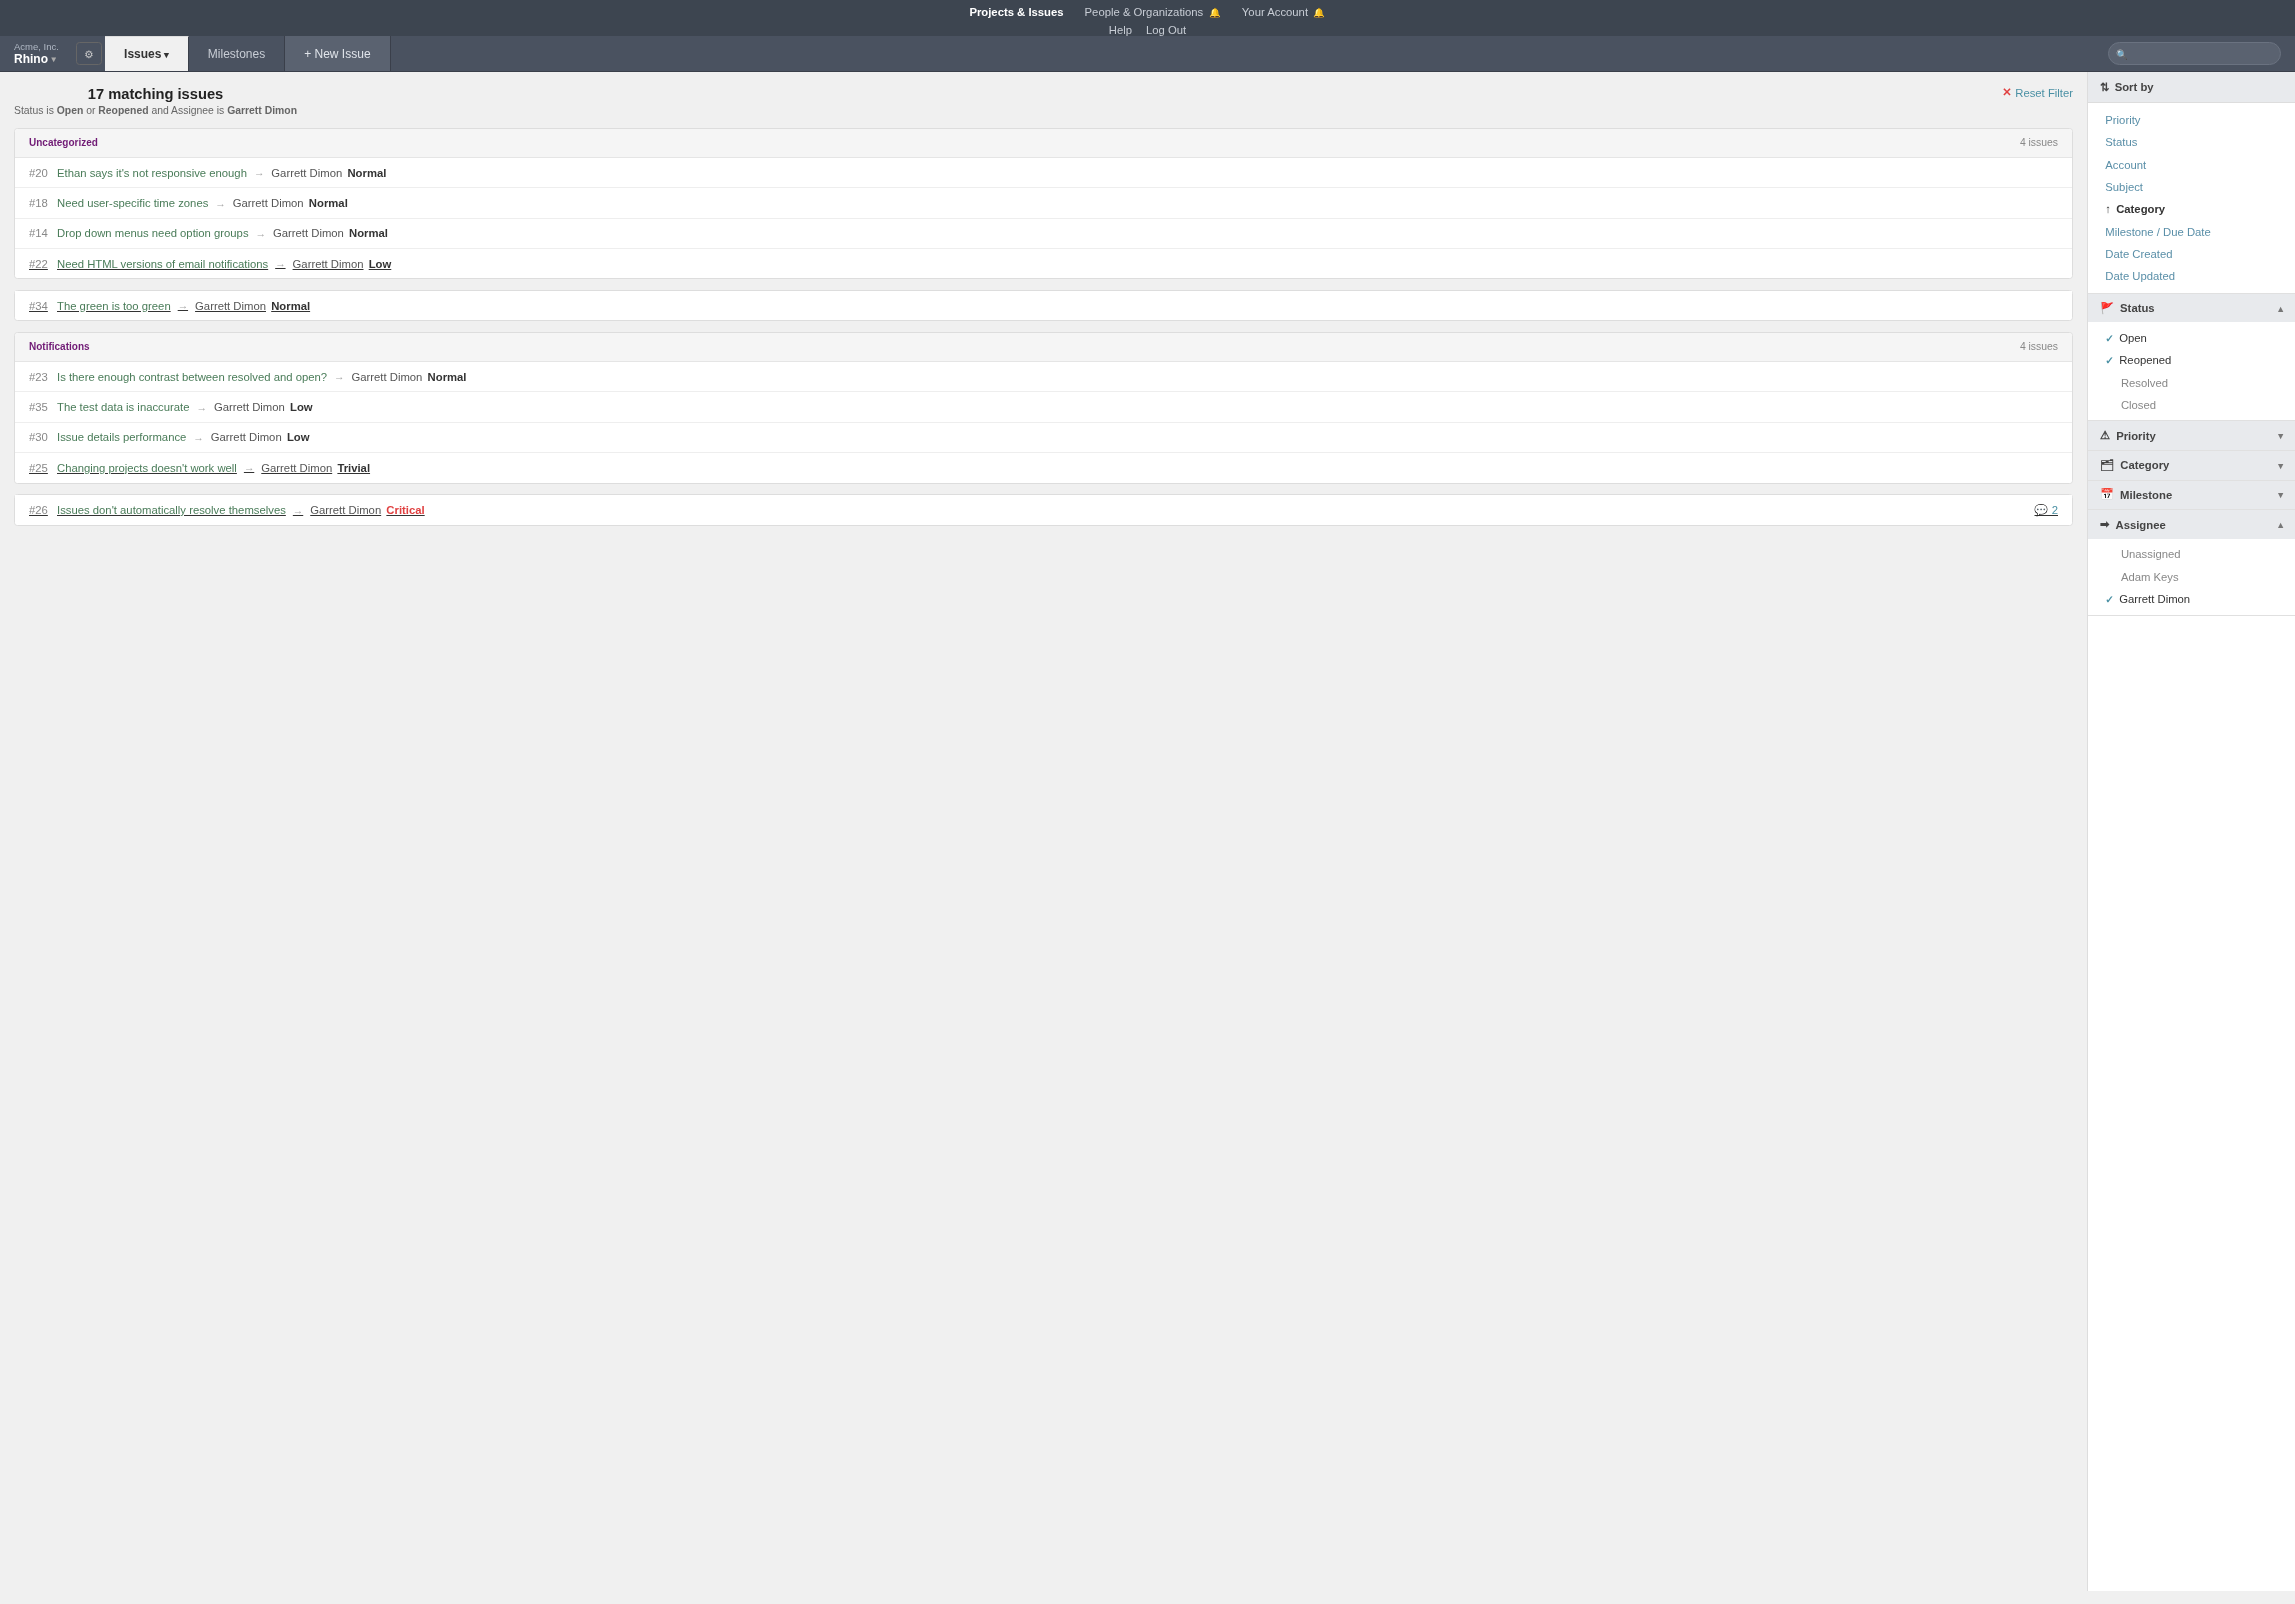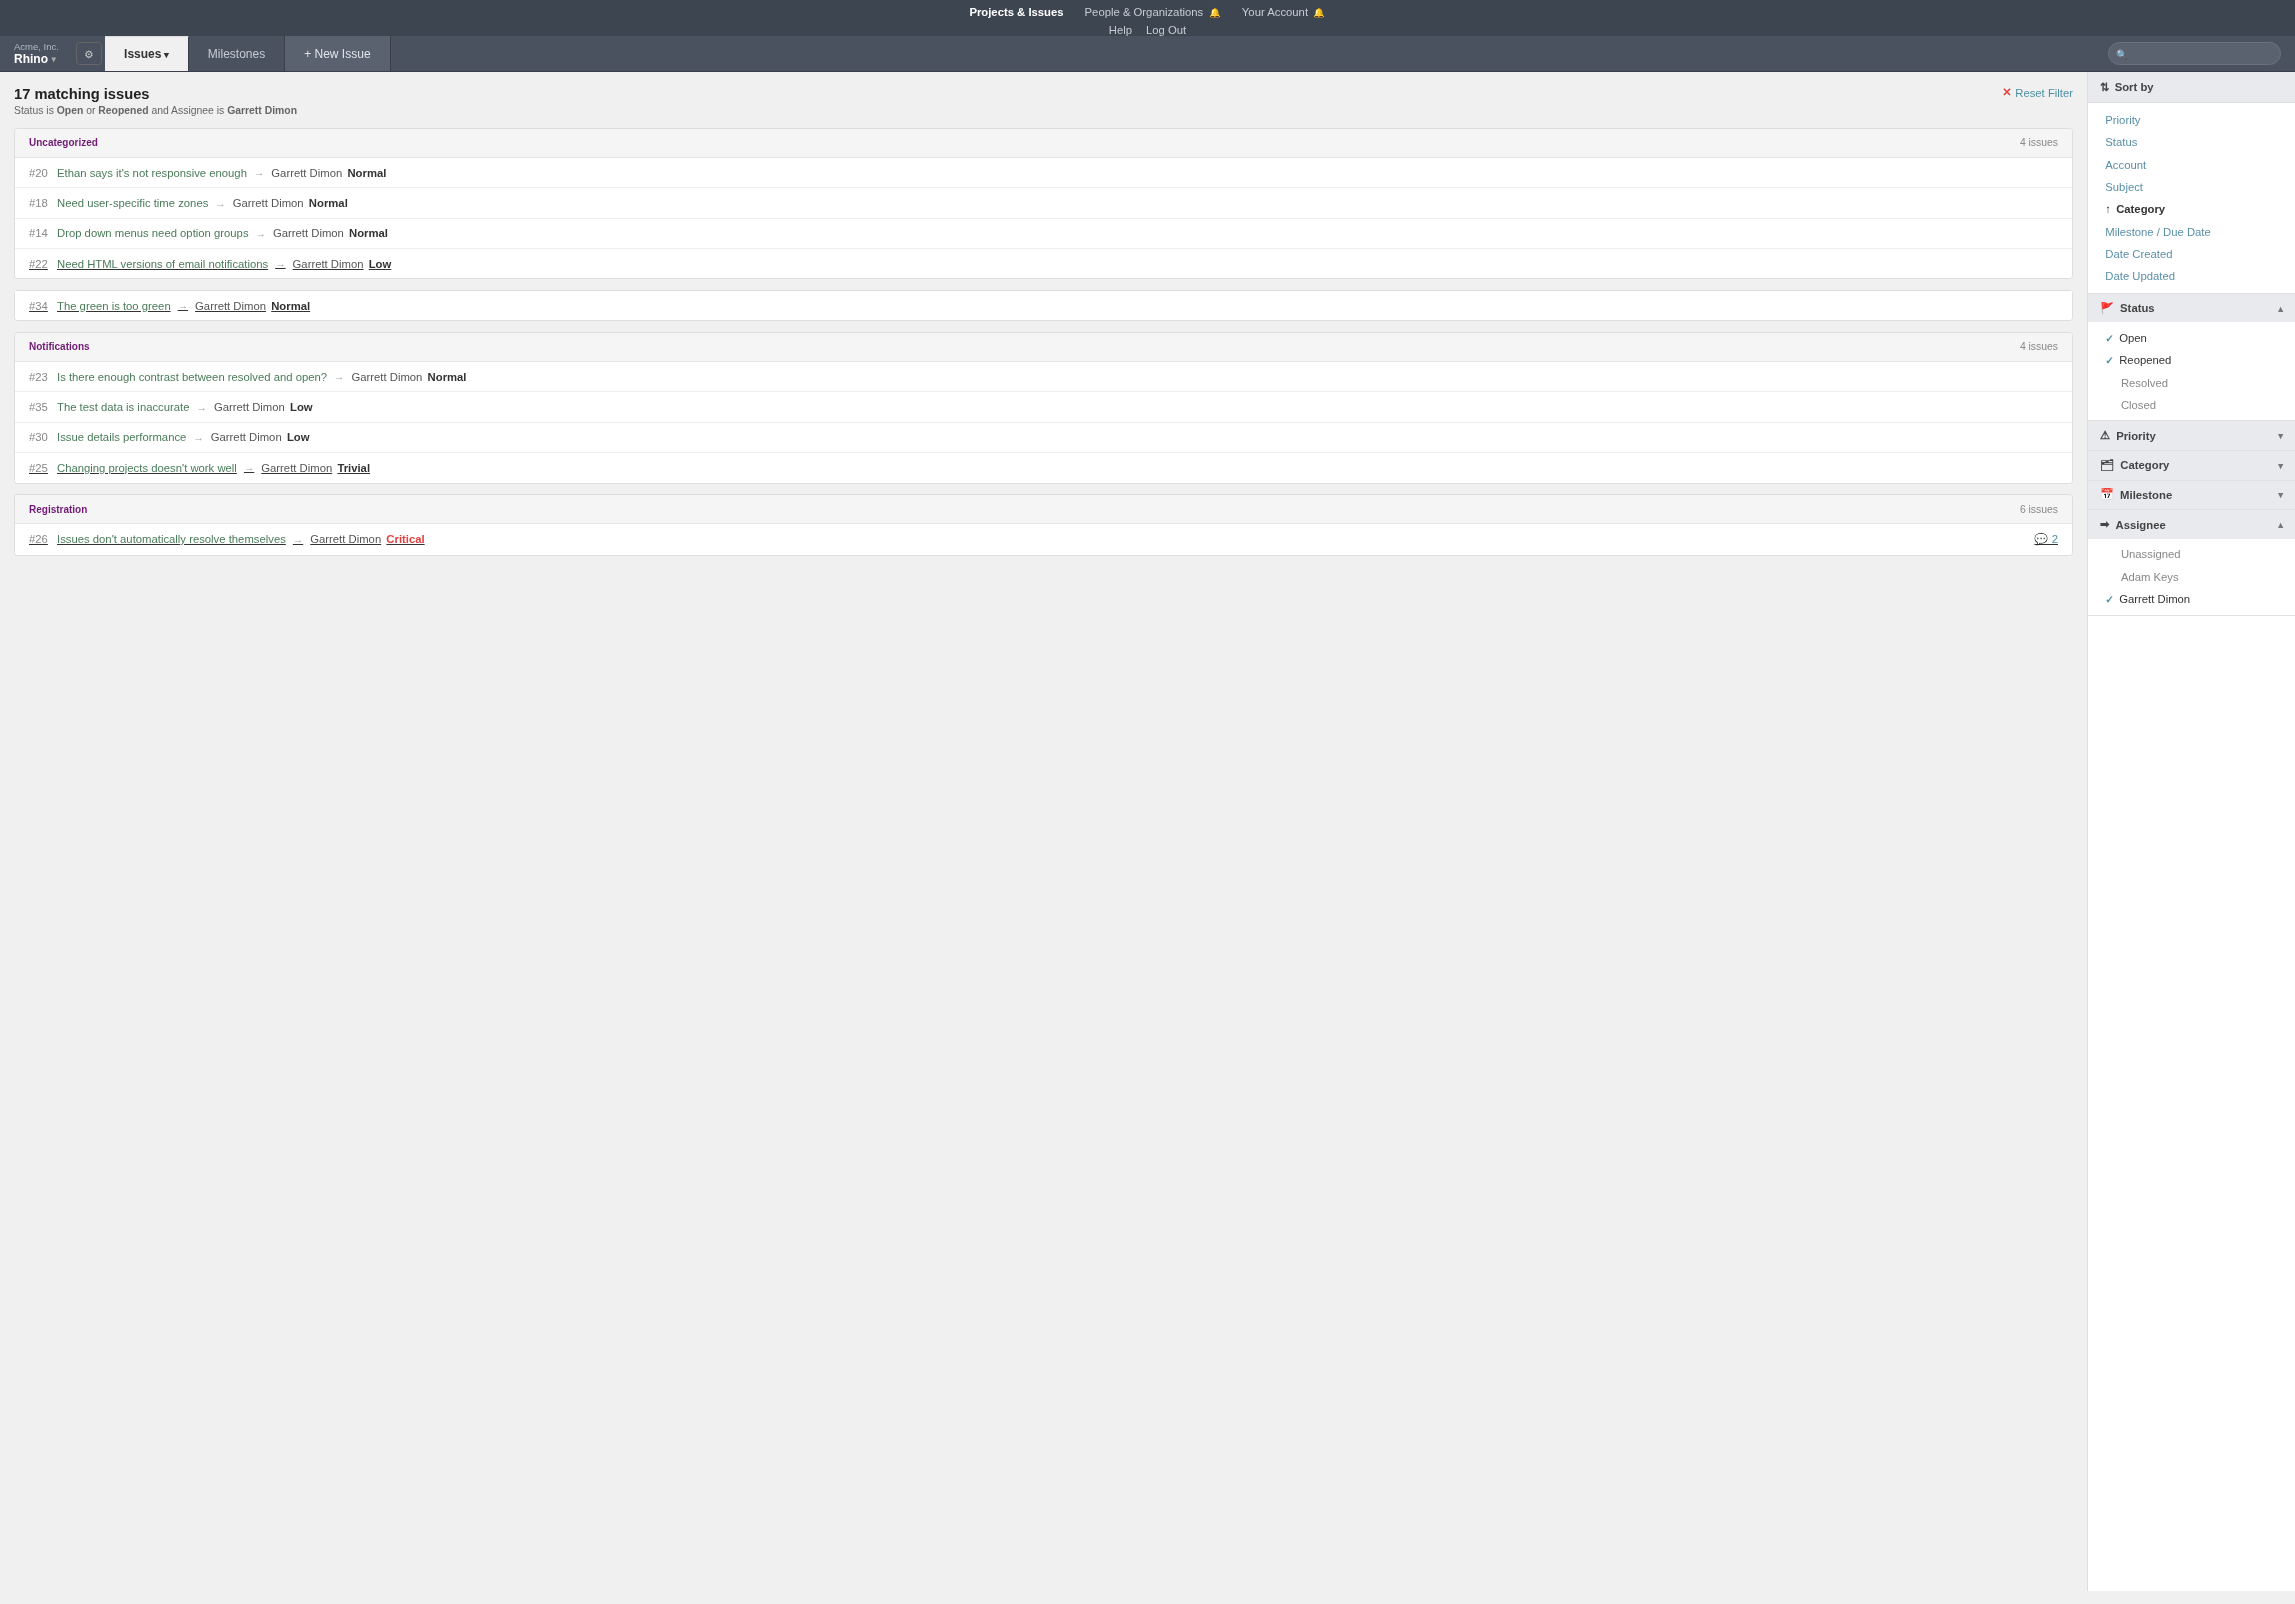--- a/index.html
+++ b/index.html
@@ -62,21 +62,21 @@
       content: "🔍"; position: absolute; left: 8.7px; top: 50%; transform: translateY(-50%);
       font-size: 9.5px; color: #aaa; pointer-events: none;
     }
 
     
     .main-content { display: flex; min-height: calc(100vh - 85px); }
 
     
     .issues-panel { flex: 1; padding: 14px; background: #f0f0f0; }
     .issues-header { display: flex; justify-content: space-between; align-items: flex-start; margin-bottom: 12px; }
-    .issues-count { font-size: 14.7px; font-weight: 700; color: #222; }
+    .issues-count { font-size: 14.7px; font-weight: 700; color: #222; text-align: center; }
     .issues-filter-desc { font-size: 10.4px; color: #666; margin-top: 2.6px; }
     .issues-filter-desc strong { font-weight: 700; }
     .reset-filter { color: #4a90a4; font-size: 11.3px; font-weight: 500; cursor: pointer; display: flex; align-items: center; gap: 3.5px; }
 
     
     .issue-group { background: #fff; border: 0.9px solid #ddd; border-radius: 3.5px; margin-bottom: 10.4px; }
     .issue-group-header {
       background: #f5f5f5; padding: 8.7px 14px; display: flex;
       justify-content: space-between; align-items: center;
       border-bottom: 0.9px solid #e5e5e5; border-radius: 3.5px 3.5px 0 0;
@@ -271,24 +271,20 @@
           <div class="issue-row">
       <span class="issue-number">#25</span>
       <a class="issue-title">Changing projects doesn't work well</a>
       <span class="issue-arrow">→</span>
       <span class="issue-assignee">Garrett Dimon</span>
       <span class="issue-priority ">Trivial</span>
 
     </div>
         </div>
         <div class="issue-group">
-          <div class="issue-group-header">
-            <span class="group-name">Registration</span>
-    <span class="group-count">6 issues</span>
-          </div>
           <div class="issue-row">
       <span class="issue-number">#26</span>
       <a class="issue-title">Issues don't automatically resolve themselves</a>
       <span class="issue-arrow">→</span>
       <span class="issue-assignee">Garrett Dimon</span>
       <span class="issue-priority critical">Critical</span>
       <span class="issue-comments">💬 2</span>
     </div>
         </div>
       </div>

